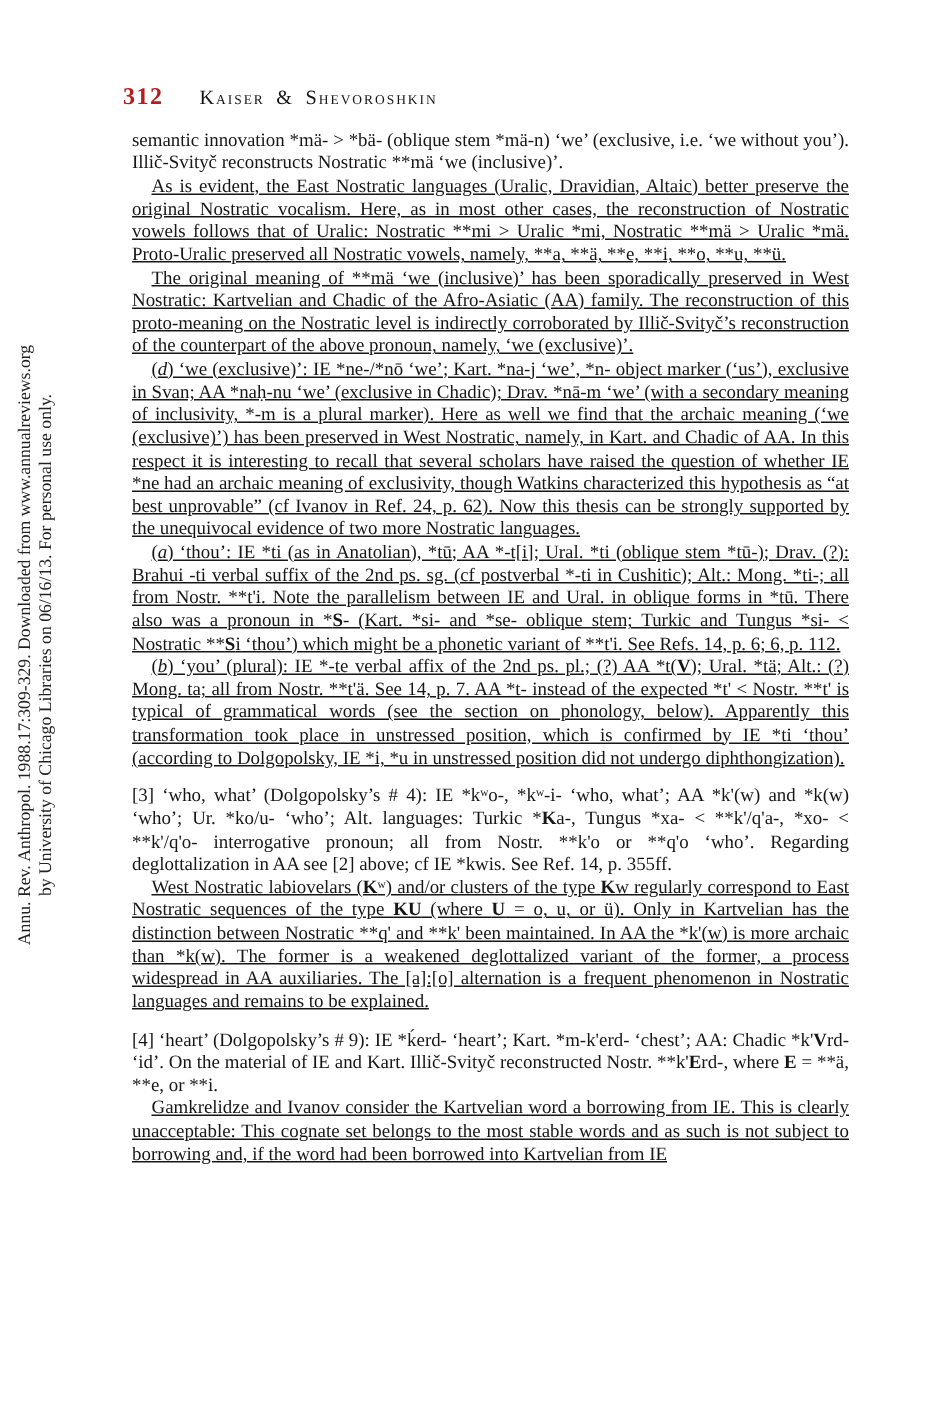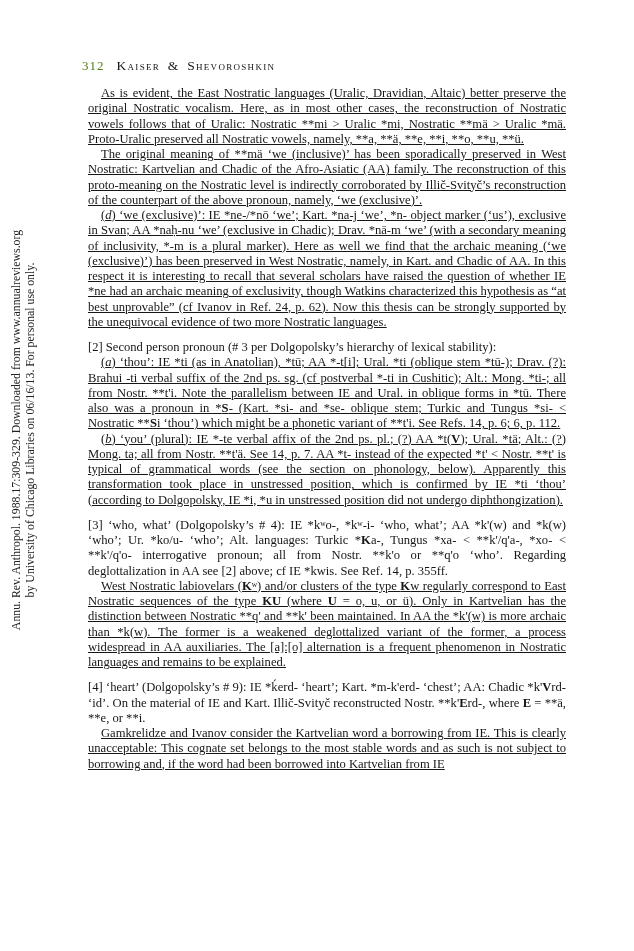--- a/index.html
+++ b/index.html
@@ -26,26 +26,27 @@
     text-align: center;
     color: #222;
     white-space: nowrap;
   }
   .header {
     position: absolute;
     left: 82px; top: 56px;
     white-space: nowrap;
   }
   .pagenum {
-    font-size: 13px;
+    font-size: 16px;
     letter-spacing: 1px;
-    color: #4d7c0f;
+    color: #b91c1c;
+    font-weight: bold;
   }
   .runhead {
-    margin-left: 12px;
+    margin-left: 24px;
     font-size: 13.5px;
     font-variant: small-caps;
     letter-spacing: 1.3px;
     word-spacing: 3px;
     color: #151515;
   }
   .body-col {
     position: absolute;
     left: 88px; top: 86px;
     width: 478px;
@@ -68,24 +69,24 @@
   <div class="side-note">
     <div>Annu. Rev. Anthropol. 1988.17:309-329. Downloaded from www.annualreviews.org</div>
     <div>by University of Chicago Libraries on 06/16/13. For personal use only.</div>
   </div>
 
   <div class="header">
     <span class="pagenum">312</span><span class="runhead">Kaiser &amp; Shevoroshkin</span>
   </div>
 
   <div class="body-col">
+      <p class="para"><span class="">semantic innovation *mä- &gt; *bä- (oblique stem *mä-n) ‘we’ (exclusive, i.e. ‘we without you’). Illič-Svityč reconstructs Nostratic **mä ‘we (inclusive)’.</span></p>
       <p class="para indent"><span class="">As is evident, the East Nostratic languages (Uralic, Dravidian, Altaic) better preserve the original Nostratic vocalism. Here, as in most other cases, the reconstruction of Nostratic vowels follows that of Uralic: Nostratic **mi &gt; Uralic *mi, Nostratic **mä &gt; Uralic *mä. Proto-Uralic preserved all Nostratic vowels, namely, **a, **ä, **e, **i, **o, **u, **ü.</span></p>
       <p class="para indent"><span class="">The original meaning of **mä ‘we (inclusive)’ has been sporadically preserved in West Nostratic: Kartvelian and Chadic of the Afro-Asiatic (AA) family. The reconstruction of this proto-meaning on the Nostratic level is indirectly corroborated by Illič-Svityč’s reconstruction of the counterpart of the above pronoun, namely, ‘we (exclusive)’.</span></p>
       <p class="para indent"><span class="">(</span><span class="run-i ">d</span><span class="">) ‘we (exclusive)’: IE *ne-/*nō ‘we’; Kart. *na-j ‘we’, *n- object marker (‘us’), exclusive in Svan; AA *naḥ-nu ‘we’ (exclusive in Chadic); Drav. *nā-m ‘we’ (with a secondary meaning of inclusivity, *-m is a plural marker). Here as well we find that the archaic meaning (‘we (exclusive)’) has been preserved in West Nostratic, namely, in Kart. and Chadic of AA. In this respect it is interesting to recall that several scholars have raised the question of whether IE *ne had an archaic meaning of exclusivity, though Watkins characterized this hypothesis as “at best unprovable” (cf Ivanov in Ref. 24, p. 62). Now this thesis can be strongly supported by the unequivocal evidence of two more Nostratic languages.</span></p>
-      <p class="para gap"><span class="">[2] Second person pronoun (# 3 per Dolgopolsky’s hierarchy of lexical stability):</span></p>
       <p class="para indent"><span class="">(</span><span class="run-i ">a</span><span class="">) ‘thou’: IE *ti (as in Anatolian), *tū; AA *-t[i]; Ural. *ti (oblique stem *tū-); Drav. (?): Brahui -ti verbal suffix of the 2nd ps. sg. (cf postverbal *-ti in Cushitic); Alt.: Mong. *ti-; all from Nostr. **t'i. Note the parallelism between IE and Ural. in oblique forms in *tū. There also was a pronoun in *</span><span class="run-b">S</span><span class="">- (Kart. *si- and *se- oblique stem; Turkic and Tungus *si- &lt; Nostratic **</span><span class="run-b">S</span><span class="">i ‘thou’) which might be a phonetic variant of **t'i. See Refs. 14, p. 6; 6, p. 112.</span></p>
       <p class="para indent"><span class="">(</span><span class="run-i ">b</span><span class="">) ‘you’ (plural): IE *-te verbal affix of the 2nd ps. pl.; (?) AA *t(</span><span class="run-b">V</span><span class="">); Ural. *tä; Alt.: (?) Mong. ta; all from Nostr. **t'ä. See 14, p. 7. AA *t- instead of the expected *t' &lt; Nostr. **t' is typical of grammatical words (see the section on phonology, below). Apparently this transformation took place in unstressed position, which is confirmed by IE *ti ‘thou’ (according to Dolgopolsky, IE *i, *u in unstressed position did not undergo diphthongization).</span></p>
       <p class="para gap"><span class="">[3] ‘who, what’ (Dolgopolsky’s # 4): IE *kʷo-, *kʷ-i- ‘who, what’; AA *k'(w) and *k(w) ‘who’; Ur. *ko/u- ‘who’; Alt. languages: Turkic *</span><span class="run-b">K</span><span class="">a-, Tungus *xa- &lt; **k'/q'a-, *xo- &lt; **k'/q'o- interrogative pronoun; all from Nostr. **k'o or **q'o ‘who’. Regarding deglottalization in AA see [2] above; cf IE *kwis. See Ref. 14, p. 355ff.</span></p>
       <p class="para indent"><span class="">West Nostratic labiovelars (</span><span class="run-b">K</span><span class="">ʷ) and/or clusters of the type </span><span class="run-b">K</span><span class="">w regularly correspond to East Nostratic sequences of the type </span><span class="run-b">KU</span><span class=""> (where </span><span class="run-b">U</span><span class=""> = o, u, or ü). Only in Kartvelian has the distinction between Nostratic **q' and **k' been maintained. In AA the *k'(w) is more archaic than *k(w). The former is a weakened deglottalized variant of the former, a process widespread in AA auxiliaries. The [a]:[o] alternation is a frequent phenomenon in Nostratic languages and remains to be explained.</span></p>
       <p class="para gap"><span class="">[4] ‘heart’ (Dolgopolsky’s # 9): IE *ḱerd- ‘heart’; Kart. *m-k'erd- ‘chest’; AA: Chadic *k'</span><span class="run-b">V</span><span class="">rd- ‘id’. On the material of IE and Kart. Illič-Svityč reconstructed Nostr. **k'</span><span class="run-b">E</span><span class="">rd-, where </span><span class="run-b">E</span><span class=""> = **ä, **e, or **i.</span></p>
       <p class="para indent"><span class="">Gamkrelidze and Ivanov consider the Kartvelian word a borrowing from IE. This is clearly unacceptable: This cognate set belongs to the most stable words and as such is not subject to borrowing and, if the word had been borrowed into Kartvelian from IE</span></p>
     </div>
 
 </div>
 

